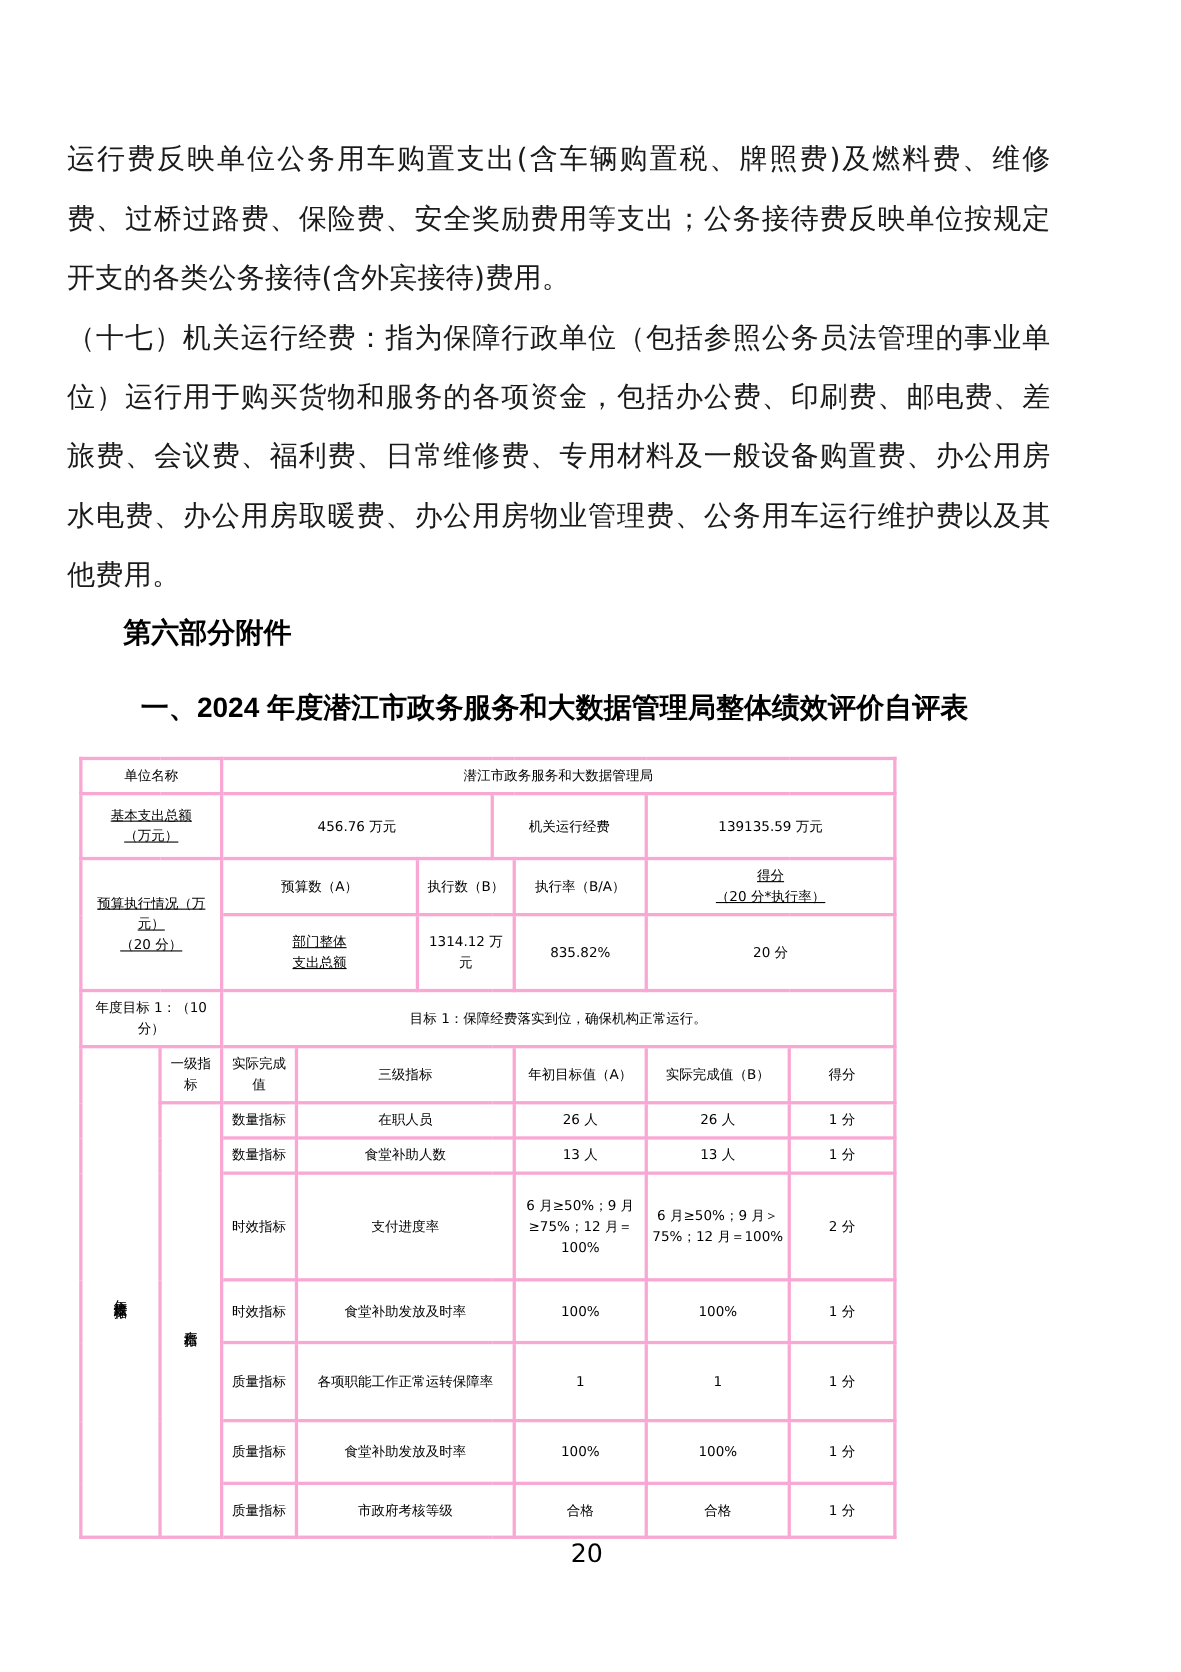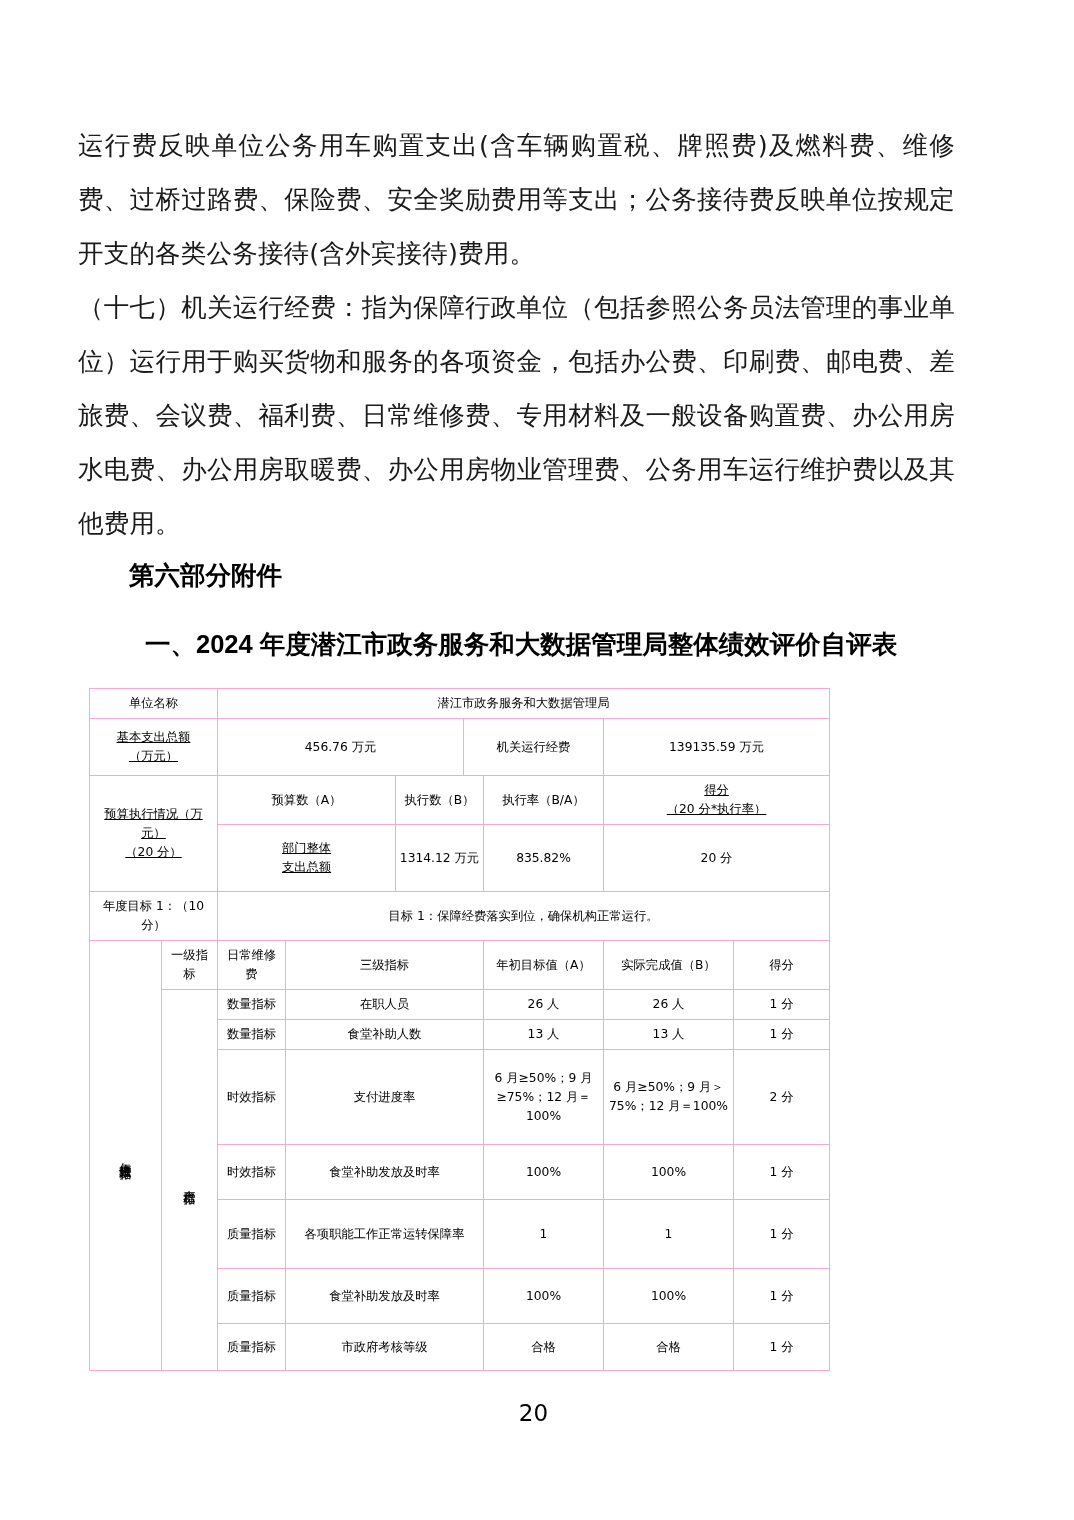--- a/index.html
+++ b/index.html
@@ -12,21 +12,21 @@
     height: 1520px;
     font-family: "Liberation Serif", serif;
     color: #000000;
     position: relative;
   }
   .page {
     position: relative;
     width: 1067px;
     height: 1520px;
     box-sizing: border-box;
-    padding: 118px 112px 0 78px;
+    padding: 118px 112px 0 61px;
   }
   .body-text {
     font-family: "DejaVu Sans", sans-serif;
     font-size: 25.5px;
     line-height: 54px;
     text-align: justify;
     letter-spacing: 0.2px;
     color: #1a1a1a;
   }
   .body-text p {
@@ -56,21 +56,21 @@
     text-indent: 51px;
   }
   table.report {
     border-collapse: collapse;
     width: 740px;
     margin-left: 11px;
     margin-top: 18px;
     table-layout: fixed;
   }
   table.report td {
-    border: 1px solid #f9a8d4;
+    border: 3px solid #f9a8d4;
     font-family: "DejaVu Sans", sans-serif;
     font-size: 12.3px;
     line-height: 19px;
     text-align: center;
     vertical-align: middle;
     padding: 5px 3px;
     color: #000;
   }
   td.left {
     text-align: left;
@@ -150,21 +150,21 @@
       </tr>
       <tr>
         <td colspan="2" class="left">年度目标 1：（10 分）</td>
         <td colspan="7" class="left">目标 1：保障经费落实到位，确保机构正常运行。</td>
       </tr>
       <tr>
         <td rowspan="8">
           <span class="vert">年度绩效指标</span>
         </td>
         <td>一级指标</td>
-        <td>日常维修费</td>
+        <td>实际完成值</td>
         <td colspan="3">三级指标</td>
         <td>年初目标值（A）</td>
         <td>实际完成值（B）</td>
         <td>得分</td>
       </tr>
       <tr>
         <td rowspan="7">
           <span class="vert">产出指标</span>
         </td>
         <td>数量指标</td>

